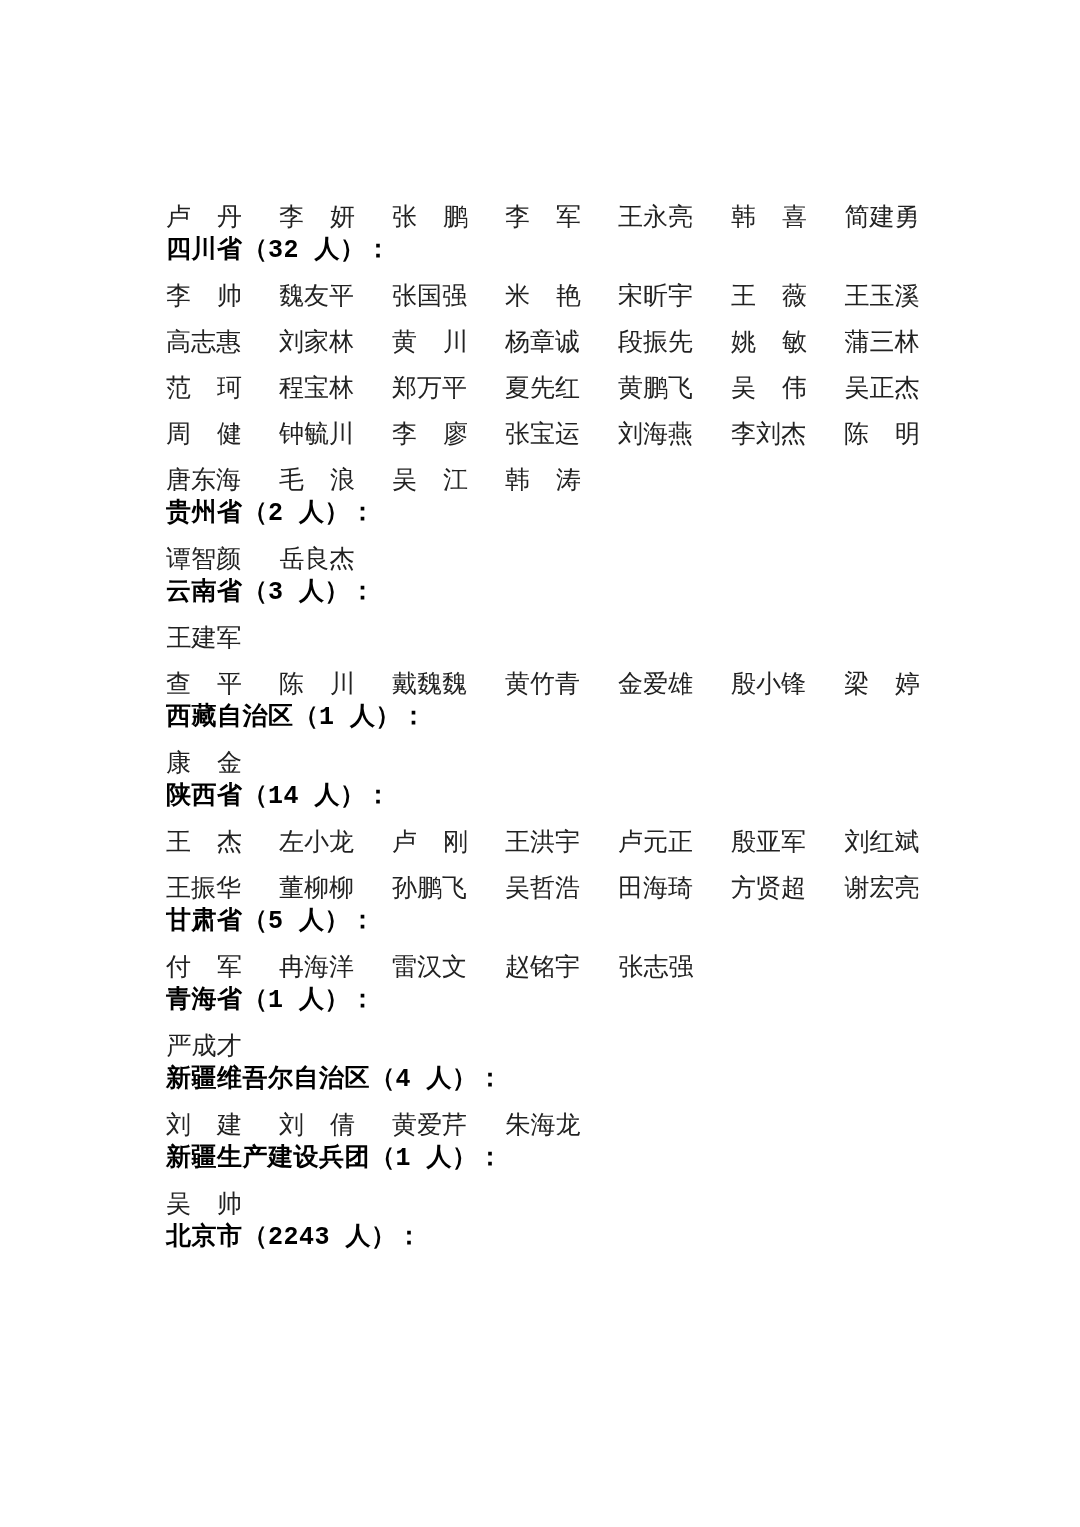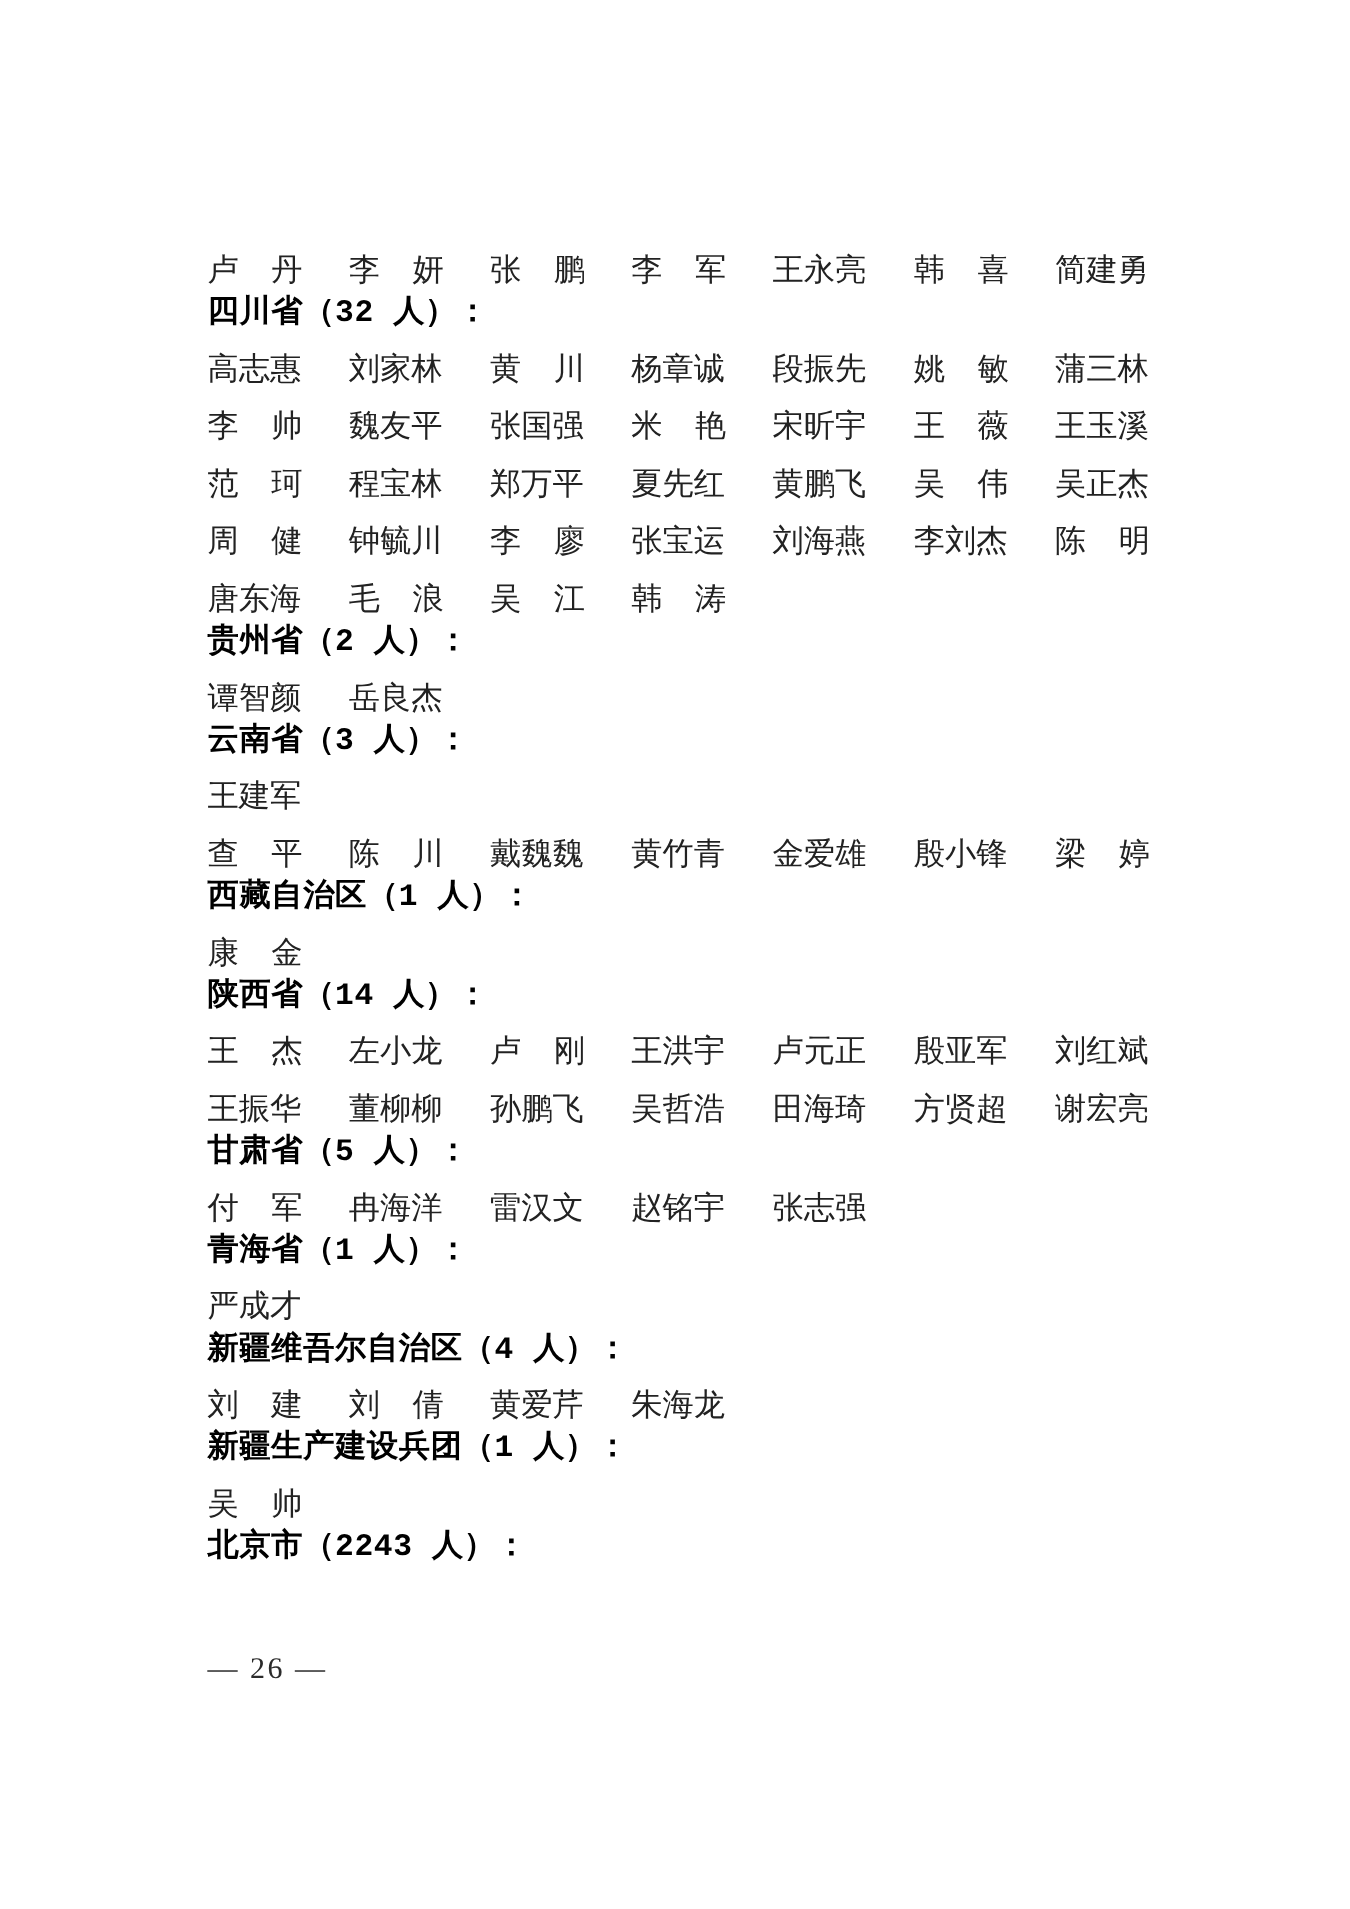--- a/index.html
+++ b/index.html
@@ -29,21 +29,21 @@
     font-size: 25px;
     white-space: nowrap;
     color: #222222;
   }
   .name-cell {
     display: inline-block;
     width: 76px;
     margin-right: 37px;
     vertical-align: top;
   }
-  .name-cell:last-child { margin-right: 0; }
+  .name-cell:last-child { margin-right: 0; text-align: center; }
   
   .name-cell.two {
     text-align: justify;
     text-align-last: justify;
   }
   
   .section-header {
     line-height: 33px;
     font-size: 25px;
     font-weight: bold;
@@ -60,22 +60,22 @@
     letter-spacing: 2px;
   }
 </style>
 </head>
 <body>
 
 <div class="page">
   <main class="content" id="doc-lines">
       <div class="name-row"><span class="name-cell two">卢丹</span><span class="name-cell two">李妍</span><span class="name-cell two">张鹏</span><span class="name-cell two">李军</span><span class="name-cell">王永亮</span><span class="name-cell two">韩喜</span><span class="name-cell">简建勇</span></div>
       <div class="section-header">四川省（32 人）：</div>
+      <div class="name-row"><span class="name-cell two">李帅</span><span class="name-cell">魏友平</span><span class="name-cell">张国强</span><span class="name-cell two">米艳</span><span class="name-cell">宋昕宇</span><span class="name-cell two">王薇</span><span class="name-cell">王玉溪</span></div>
       <div class="name-row"><span class="name-cell">高志惠</span><span class="name-cell">刘家林</span><span class="name-cell two">黄川</span><span class="name-cell">杨章诚</span><span class="name-cell">段振先</span><span class="name-cell two">姚敏</span><span class="name-cell">蒲三林</span></div>
-      <div class="name-row"><span class="name-cell two">李帅</span><span class="name-cell">魏友平</span><span class="name-cell">张国强</span><span class="name-cell two">米艳</span><span class="name-cell">宋昕宇</span><span class="name-cell two">王薇</span><span class="name-cell">王玉溪</span></div>
       <div class="name-row"><span class="name-cell two">范珂</span><span class="name-cell">程宝林</span><span class="name-cell">郑万平</span><span class="name-cell">夏先红</span><span class="name-cell">黄鹏飞</span><span class="name-cell two">吴伟</span><span class="name-cell">吴正杰</span></div>
       <div class="name-row"><span class="name-cell two">周健</span><span class="name-cell">钟毓川</span><span class="name-cell two">李廖</span><span class="name-cell">张宝运</span><span class="name-cell">刘海燕</span><span class="name-cell">李刘杰</span><span class="name-cell two">陈明</span></div>
       <div class="name-row"><span class="name-cell">唐东海</span><span class="name-cell two">毛浪</span><span class="name-cell two">吴江</span><span class="name-cell two">韩涛</span></div>
       <div class="section-header">贵州省（2 人）：</div>
       <div class="name-row"><span class="name-cell">谭智颜</span><span class="name-cell">岳良杰</span></div>
       <div class="section-header">云南省（3 人）：</div>
       <div class="name-row"><span class="name-cell">王建军</span></div>
       <div class="name-row"><span class="name-cell two">查平</span><span class="name-cell two">陈川</span><span class="name-cell">戴魏魏</span><span class="name-cell">黄竹青</span><span class="name-cell">金爱雄</span><span class="name-cell">殷小锋</span><span class="name-cell two">梁婷</span></div>
       <div class="section-header">西藏自治区（1 人）：</div>
       <div class="name-row"><span class="name-cell two">康金</span></div>
@@ -85,16 +85,13 @@
       <div class="section-header">甘肃省（5 人）：</div>
       <div class="name-row"><span class="name-cell two">付军</span><span class="name-cell">冉海洋</span><span class="name-cell">雷汉文</span><span class="name-cell">赵铭宇</span><span class="name-cell">张志强</span></div>
       <div class="section-header">青海省（1 人）：</div>
       <div class="name-row"><span class="name-cell">严成才</span></div>
       <div class="section-header">新疆维吾尔自治区（4 人）：</div>
       <div class="name-row"><span class="name-cell two">刘建</span><span class="name-cell two">刘倩</span><span class="name-cell">黄爱芹</span><span class="name-cell">朱海龙</span></div>
       <div class="section-header">新疆生产建设兵团（1 人）：</div>
       <div class="name-row"><span class="name-cell two">吴帅</span></div>
       <div class="section-header">北京市（2243 人）：</div>
     </main>
-  <footer class="page-footer">
-    <span>— 26 —</span>
-  </footer>
 </div>
 
 </body></html>

